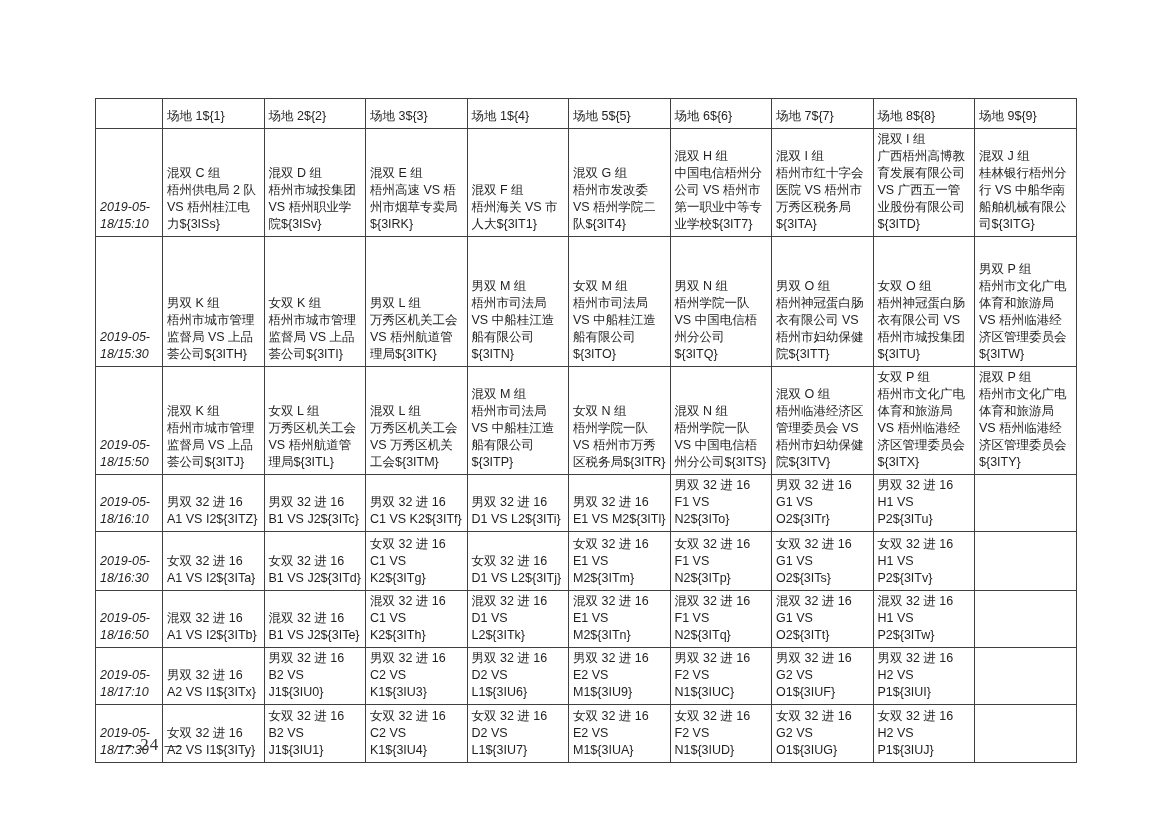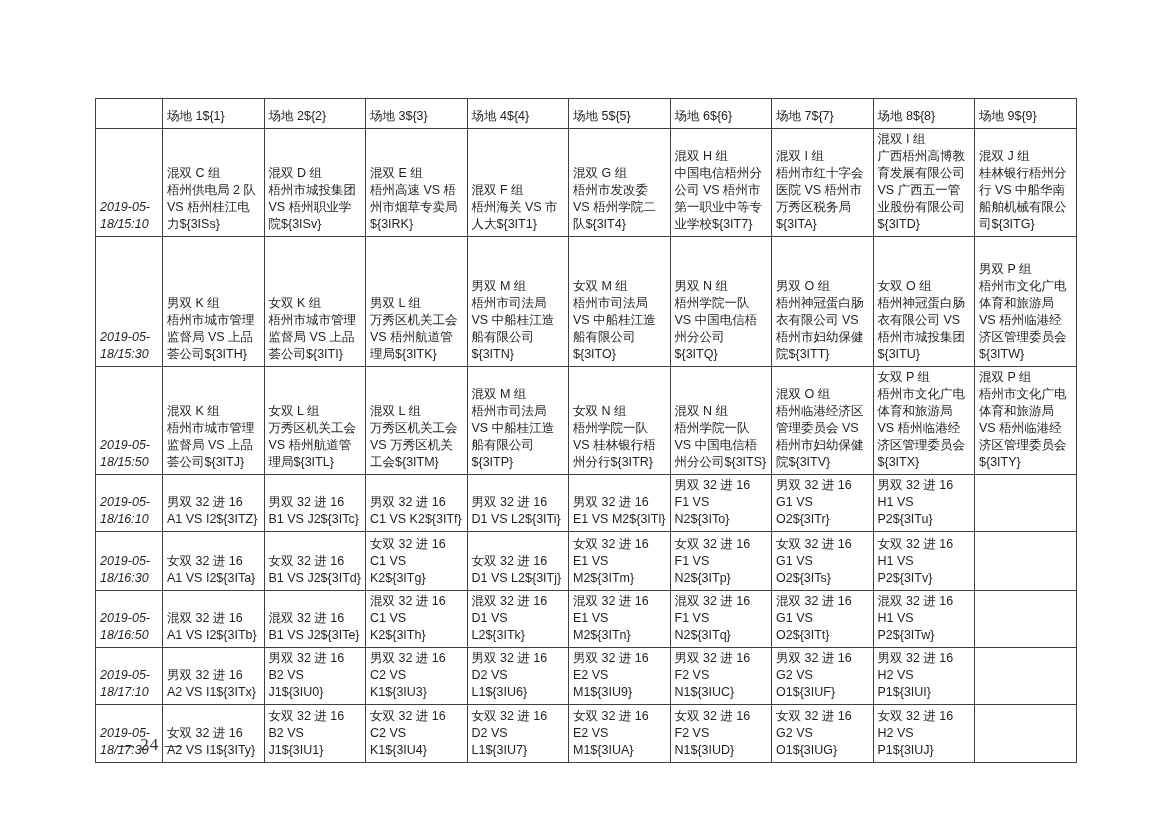--- a/index.html
+++ b/index.html
@@ -64,21 +64,21 @@
           <col class="venue-col">
           <col class="venue-col">
       </colgroup>
       <thead>
         <tr>
           <td class="corner"></td>
 
         <th>场地 1${1}</th>
             <th>场地 2${2}</th>
             <th>场地 3${3}</th>
-            <th>场地 4${4}</th>
+            <th>场地 1${4}</th>
             <th>场地 5${5}</th>
             <th>场地 6${6}</th>
             <th>场地 7${7}</th>
             <th>场地 8${8}</th>
             <th>场地 9${9}</th>
           </tr>
       </thead>
       <tbody>
 
       <tr>
@@ -130,21 +130,21 @@
 18/15:50</th>
             <td>混双 K 组
 梧州市城市管理监督局 VS 上品荟公司${3ITJ}</td>
             <td>女双 L 组
 万秀区机关工会 VS 梧州航道管理局${3ITL}</td>
             <td>混双 L 组
 万秀区机关工会 VS 万秀区机关工会${3ITM}</td>
             <td>混双 M 组
 梧州市司法局 VS 中船桂江造船有限公司${3ITP}</td>
             <td>女双 N 组
-梧州学院一队 VS 桂林银行梧州分行${3ITR}</td>
+梧州学院一队 VS 梧州市万秀区税务局${3ITR}</td>
             <td>混双 N 组
 梧州学院一队 VS 中国电信梧州分公司${3ITS}</td>
             <td>混双 O 组
 梧州临港经济区管理委员会 VS 梧州市妇幼保健院${3ITV}</td>
             <td>女双 P 组
 梧州市文化广电体育和旅游局 VS 梧州临港经济区管理委员会${3ITX}</td>
             <td>混双 P 组
 梧州市文化广电体育和旅游局 VS 梧州临港经济区管理委员会${3ITY}</td>
           </tr>
           <tr>

